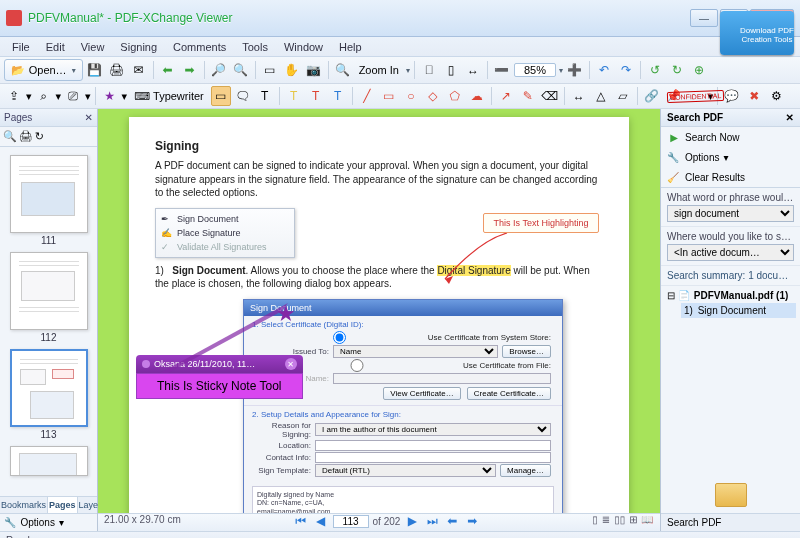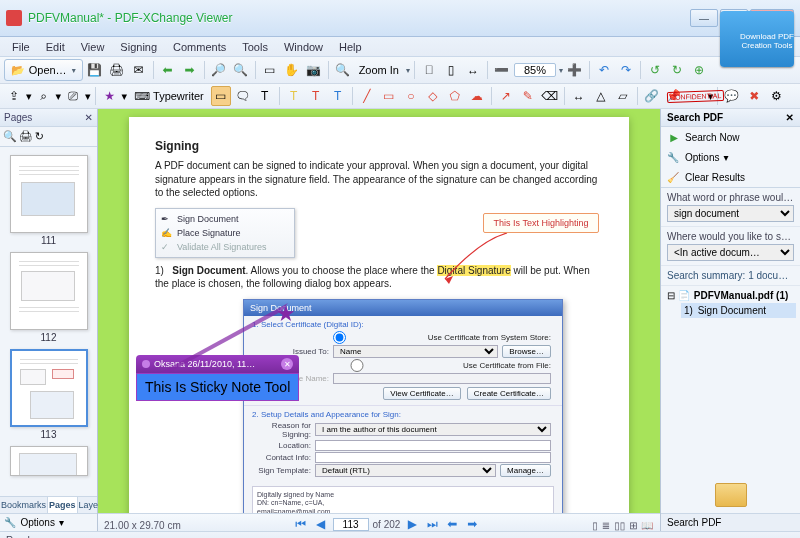--- a/index.html
+++ b/index.html
@@ -9,21 +9,21 @@
 .titlebar { height: 37px; background: linear-gradient(#e8f1fb, #d0e2f6); display: flex; align-items: center; padding: 0 6px; border-bottom: 1px solid #a8c0de; }
 .titlebar .icon { width: 16px; height: 16px; background: #d44; border-radius: 2px; margin-right: 6px; }
 .titlebar .title { flex: 1; color: #2a4; font-size: 12px; text-shadow: 0 1px 0 #fff; }
 .titlebar .winbtns { display: flex; gap: 2px; }
 .titlebar .winbtn { width: 28px; height: 18px; background: linear-gradient(#f0f6fd,#cfe1f5); border: 1px solid #9ab8da; border-radius: 2px; display: flex; align-items: center; justify-content: center; font-size: 10px; color: #456; cursor: pointer; }
 .titlebar .winbtn.close { background: linear-gradient(#f7b2b2,#e26d6d); color: #fff; width: 44px; }
 
 
 .menubar { height: 20px; display: flex; align-items: center; padding: 0 4px; background: linear-gradient(#ebf2fa,#e5ecf6); border-bottom: 1px solid #cad8e9; position: relative; }
 .menubar .menu { padding: 2px 8px; color: #334; cursor: pointer; }
-.menubar .download-badge { position: absolute; right: 6px; top: -26px; height: 56px; width: 74px; background: linear-gradient(#54b0f0,#2a88d0); border-radius: 4px; display: flex; flex-direction: column; align-items: center; justify-content: center; color: #fff; font-size: 8px; line-height: 9px; z-index: 5; box-shadow: 0 1px 2px rgba(0,0,0,.4); padding-top: 4px; text-align: center; padding-left: 20px; }
+.menubar .download-badge { position: absolute; right: 6px; top: -26px; height: 44px; width: 74px; background: linear-gradient(#54b0f0,#2a88d0); border-radius: 4px; display: flex; flex-direction: column; align-items: center; justify-content: center; color: #fff; font-size: 8px; line-height: 9px; z-index: 5; box-shadow: 0 1px 2px rgba(0,0,0,.4); padding-top: 4px; text-align: center; padding-left: 20px; }
 
 
 .toolbar { display: flex; align-items: center; padding: 2px 4px; background: linear-gradient(#f4f8fc,#e7eef7); border-bottom: 1px solid #cfd9e6; gap: 2px; flex-wrap: nowrap; overflow: hidden; }
 .toolbar .btn, .toolbar2 .btn { width: 20px; height: 20px; display: flex; align-items: center; justify-content: center; border: 1px solid transparent; border-radius: 2px; cursor: pointer; font-size: 12px; }
 .toolbar .sep, .toolbar2 .sep { width: 1px; height: 18px; background: #c6d2e0; margin: 0 2px; }
 .toolbar .open-btn { display: flex; align-items: center; height: 22px; padding: 0 6px; background: linear-gradient(#fdfdfd,#e5eefa); border: 1px solid #aac3de; border-radius: 3px; cursor: pointer; gap: 4px; }
 .toolbar .dd { font-size: 8px; color: #567; margin-left: 1px; }
 .toolbar input.zoom-pct { width: 42px; font-size: 11px; text-align: center; border: 1px solid #aac3de; border-radius: 2px; }
 
 
@@ -73,23 +73,23 @@
 .page .dlg .preview .txt { font-size: 7px; line-height: 1.25; color: #445; }
 .page .dlg .preview .name { font-size: 24px; font-style: italic; font-family: "Brush Script MT","Segoe Script",cursive; }
 
 
 .sticky-note { position: absolute; left: 38px; top: 246px; z-index: 30; }
 .sticky-note .star { color: #8327a5; font-size: 22px; position: absolute; left: 140px; top: -54px; }
 .sticky-note .connector { position: absolute; left: 16px; top: -52px; width: 136px; height: 70px; }
 .sticky-note .hdr { background: linear-gradient(#9a3cc2,#7a2a9e); color: #fff; font-size: 9px; padding: 3px 6px; border-radius: 4px 4px 0 0; display: flex; align-items: center; gap: 4px; }
 .sticky-note .hdr .dot { width: 8px; height: 8px; background: #c67de6; border-radius: 50%; }
 .sticky-note .hdr .x { margin-left: auto; width: 12px; height: 12px; background: #c67de6; border-radius: 50%; display: flex; align-items: center; justify-content: center; font-size: 8px; cursor: pointer; }
-.sticky-note .body { background: #3b82f6; border: 1px solid #9a3cc2; padding: 5px 8px; font-size: 14px; min-width: 140px; }
-
-.ruler { height: 18px; background: linear-gradient(#f5f9fd,#e8eff8); border-top: 1px solid #cad7e6; display: flex; align-items: flex-end; padding: 0 6px; font-size: 10px; color: #556; }
+.sticky-note .body { background: #d946ef; border: 1px solid #9a3cc2; padding: 5px 20px; font-size: 12px; min-width: 140px; }
+
+.ruler { height: 18px; background: linear-gradient(#f5f9fd,#e8eff8); border-top: 1px solid #cad7e6; display: flex; align-items: flex-start; padding: 0 6px; font-size: 10px; color: #556; }
 .ruler .nav { margin: 0 auto; display: flex; align-items: center; gap: 4px; }
 .ruler .nav .nb { width: 16px; height: 14px; display: flex; align-items: center; justify-content: center; cursor: pointer; color: #2a7ad6; font-size: 12px; }
 .ruler .nav input { width: 36px; text-align: center; font-size: 10px; border: 1px solid #aac3de; }
 .ruler .rtools { display: flex; gap: 4px; }
 
 .panel-right { width: 140px; border-left: 1px solid #b8c6d8; background: #f1f5fa; display: flex; flex-direction: column; font-size: 10px; }
 .panel-right .hdr { padding: 3px 6px; background: linear-gradient(#eef4fb,#dee8f4); border-bottom: 1px solid #cad7e6; display: flex; align-items: center; font-weight: bold; }
 .panel-right .hdr .x { margin-left: auto; cursor: pointer; }
 .panel-right .tools { border-bottom: 1px solid #cad7e6; }
 .panel-right .tools .row { display: flex; align-items: center; gap: 4px; padding: 3px 6px; cursor: pointer; }

